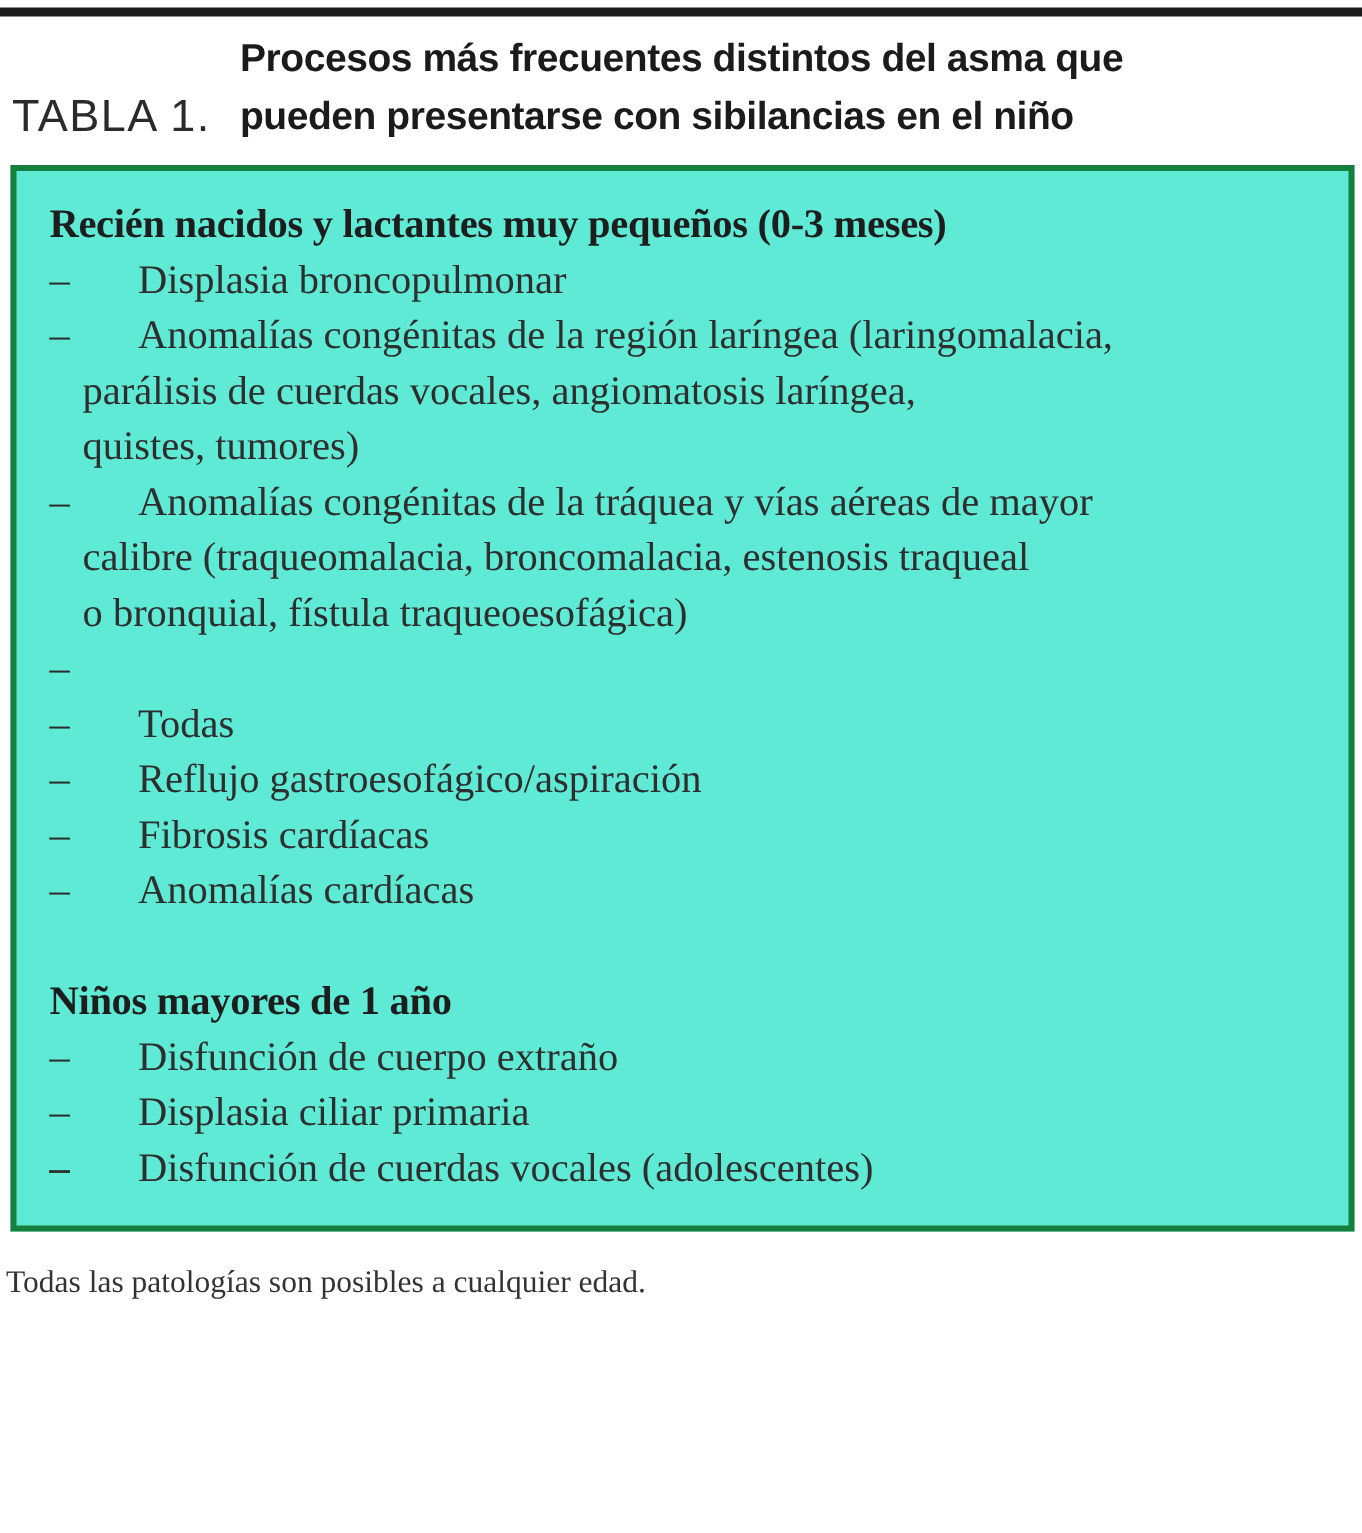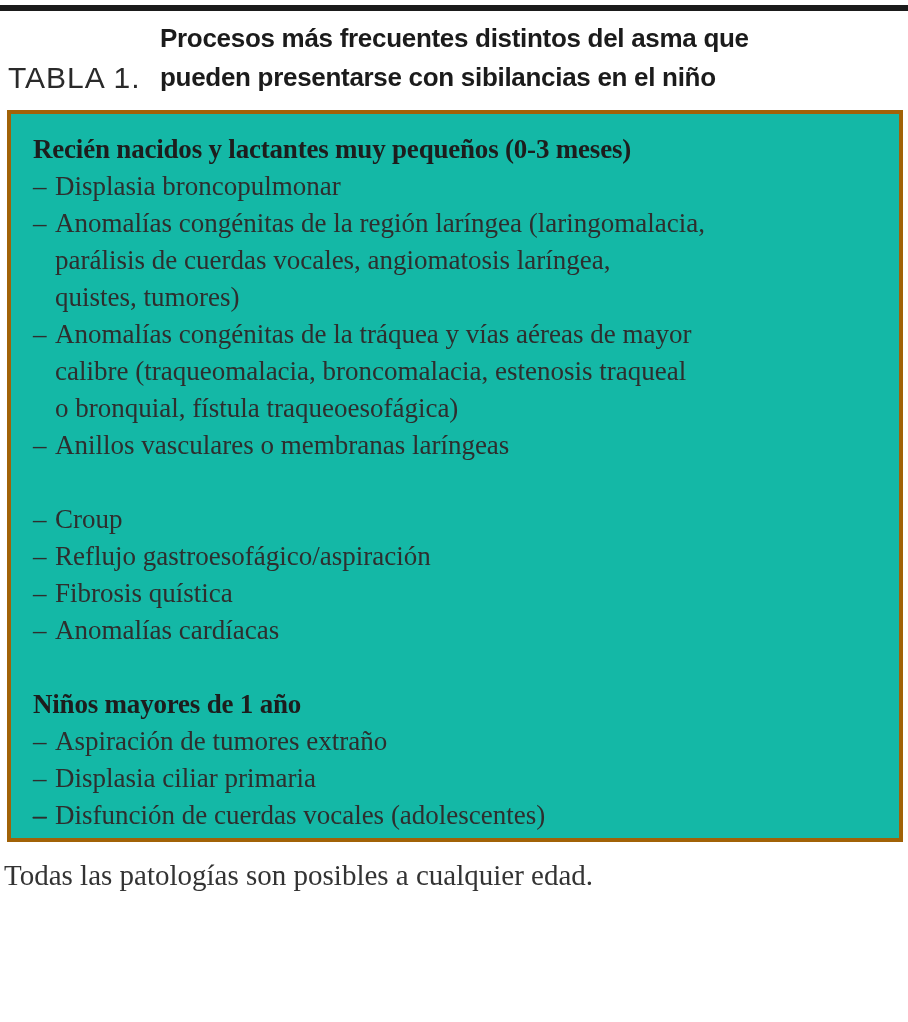--- a/index.html
+++ b/index.html
@@ -37,23 +37,23 @@
     font-size: 26px;
     font-weight: 700;
     line-height: 39px;
     letter-spacing: -0.3px;
     white-space: pre-line;
     color: #1b1b1b;
   }
 
   .table-box {
     margin: 13px 5px 0 7px;
-    border: 4px solid #a16207;
-    background: #14b8a6;
-    padding: 17px 14px 4px 22px;
+    border: 4px solid #15803d;
+    background: #5eead4;
+    padding: 17px 14px 20px 22px;
   }
   .section + .section { margin-top: 37px; }
   .section-heading {
     font-size: 27px;
     font-weight: 700;
     line-height: 37px;
     color: #1d1d1d;
     letter-spacing: -0.2px;
   }
   .item {
@@ -61,25 +61,25 @@
     padding-left: 22px;
     font-size: 27px;
     line-height: 37px;
     color: #2e2e2e;
   }
   .dash {
     position: absolute;
     left: 0;
     top: 0;
   }
-  .item-text { white-space: pre-line; }
+  .item-text { white-space: pre-line; margin-left: 37px; }
 
   .footnote {
     margin: 16px 0 2px 4px;
-    font-size: 29px;
+    font-size: 21px;
     line-height: 34px;
     color: #333333;
   }
 </style>
 </head>
 <body>
 
 <div class="page">
 
   <div class="top-rule"></div>
@@ -93,31 +93,31 @@
   <div class="table-box">
       <div class="section">
         <div class="section-heading">Recién nacidos y lactantes muy pequeños (0-3 meses)</div>
         <div class="item"><span class="dash">–</span><span class="item-text">Displasia broncopulmonar</span></div>
         <div class="item"><span class="dash">–</span><span class="item-text">Anomalías congénitas de la región laríngea (laringomalacia,
 parálisis de cuerdas vocales, angiomatosis laríngea,
 quistes, tumores)</span></div>
         <div class="item"><span class="dash">–</span><span class="item-text">Anomalías congénitas de la tráquea y vías aéreas de mayor
 calibre (traqueomalacia, broncomalacia, estenosis traqueal
 o bronquial, fístula traqueoesofágica)</span></div>
-        <div class="item"><span class="dash">–</span><span class="item-text">Anillos vasculares o membranas laríngeas</span></div>
+        <div class="item"><span class="dash">–</span></div>
       </div>
       <div class="section">
-        <div class="item"><span class="dash">–</span><span class="item-text">Croup</span></div>
+        <div class="item"><span class="dash">–</span><span class="item-text">Todas</span></div>
         <div class="item"><span class="dash">–</span><span class="item-text">Reflujo gastroesofágico/aspiración</span></div>
-        <div class="item"><span class="dash">–</span><span class="item-text">Fibrosis quística</span></div>
+        <div class="item"><span class="dash">–</span><span class="item-text">Fibrosis cardíacas</span></div>
         <div class="item"><span class="dash">–</span><span class="item-text">Anomalías cardíacas</span></div>
       </div>
       <div class="section">
         <div class="section-heading">Niños mayores de 1 año</div>
-        <div class="item"><span class="dash">–</span><span class="item-text">Aspiración de tumores extraño</span></div>
+        <div class="item"><span class="dash">–</span><span class="item-text">Disfunción de cuerpo extraño</span></div>
         <div class="item"><span class="dash">–</span><span class="item-text">Displasia ciliar primaria</span></div>
         <div class="item"><span class="dash">–</span></div>
         <div class="item"><span class="dash">–</span></div>
         <div class="item"><span class="dash">–</span><span class="item-text">Disfunción de cuerdas vocales (adolescentes)</span></div>
       </div>
     </div>
 
   <div class="footnote">Todas las patologías son posibles a cualquier edad.</div>
 
 </div>

